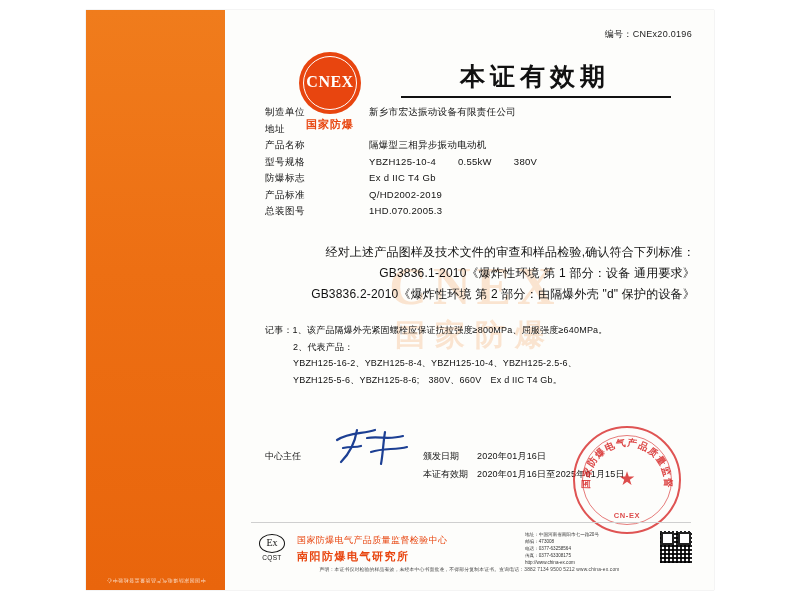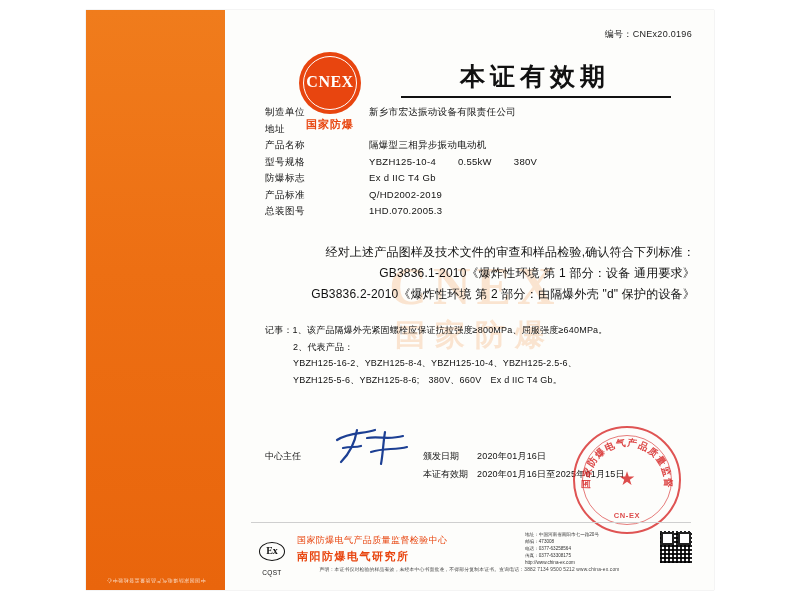--- a/index.html
+++ b/index.html
@@ -328,25 +328,25 @@
     position: absolute;
     left: 30px;
     top: 12px;
     width: 34px;
     text-align: center;
     color: #111;
   }
   .ex-badge .oval {
     width: 24px;
     height: 17px;
-    margin: 8px auto;
+    margin: 0 auto;
     border: 1.3px solid #111;
     border-radius: 50%;
     font-family: "Liberation Serif", serif;
-    font-weight: bold;
+    font-weight: normal;
     font-size: 10px;
     line-height: 16px;
   }
   .ex-badge .cap {
     margin-top: 1px;
     font-size: 6.5px;
     letter-spacing: 0.3px;
   }
   .footer-org {
     position: absolute;

